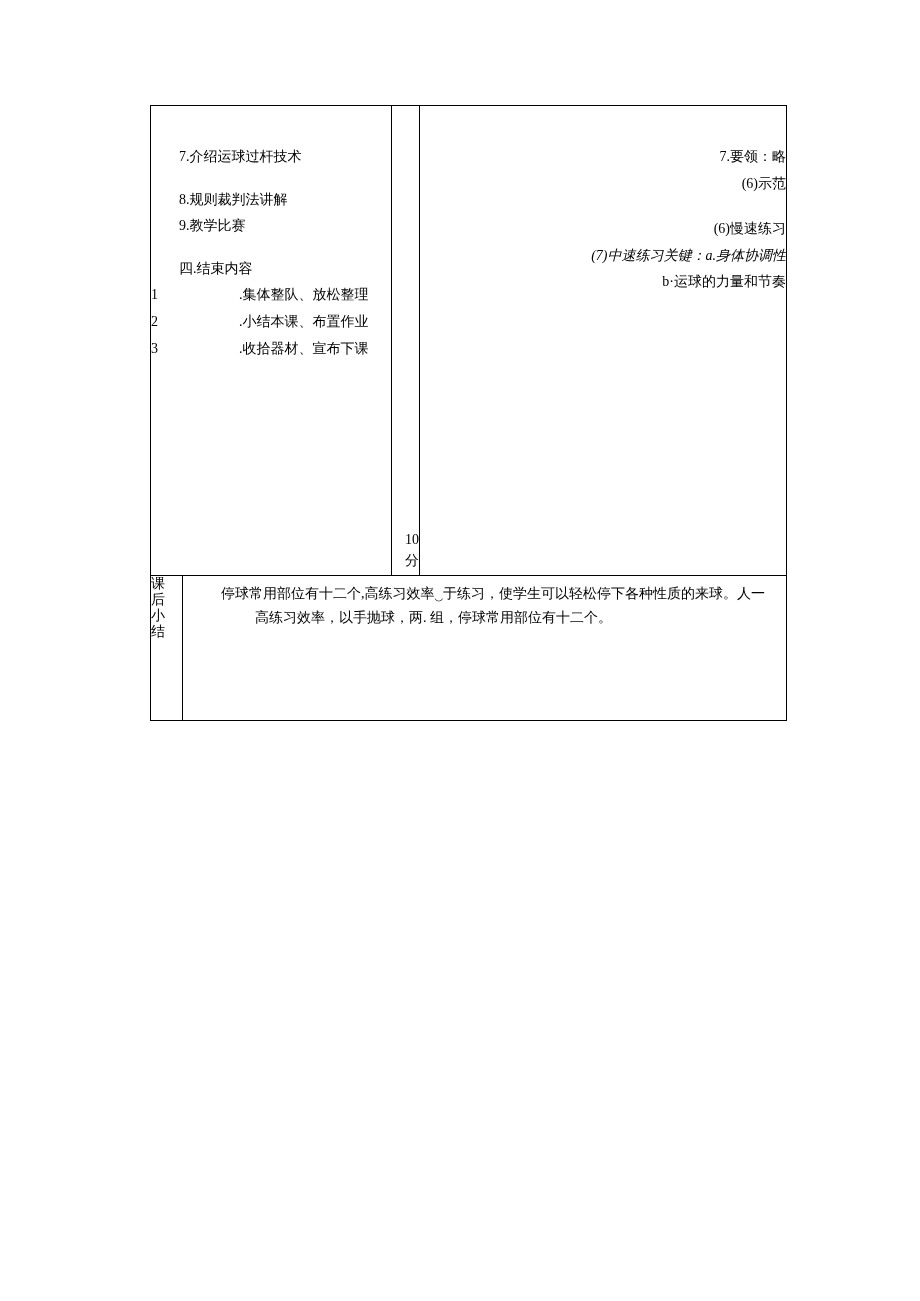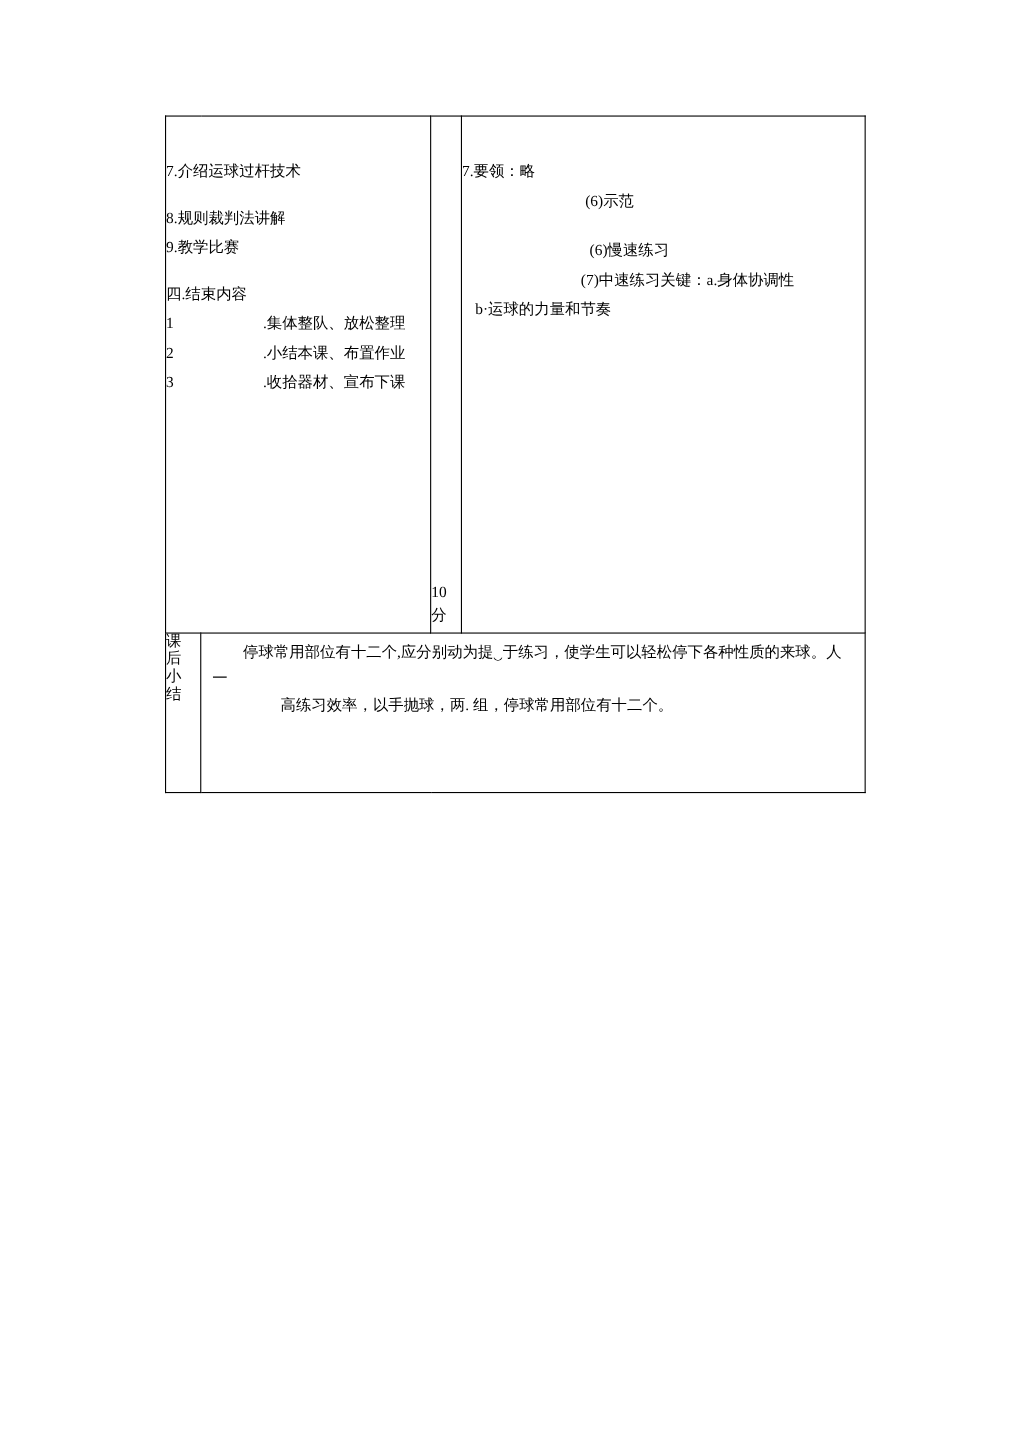--- a/index.html
+++ b/index.html
@@ -51,55 +51,58 @@
       line-height: 1.9;
     }
     .left-content .spacer-top {
       height: 38px;
     }
     .left-content p {
       margin: 0;
     }
     .left-content .num-item {
       padding-left: 0;
+      margin-left: 28px;
     }
     .left-content .gap {
       height: 16px;
     }
     .left-content .list-line {
       display: flex;
     }
     .left-content .list-num {
       width: 88px;
       display: inline-block;
     }
     .mid-content {
       position: absolute;
       bottom: 4px;
-      left: 0;
+      left: 13px;
       line-height: 1.5;
     }
     .right-content {
       line-height: 1.9;
+      text-align: right;
     }
     .right-content .spacer-top {
       height: 38px;
     }
     .right-content .indent-1 {
       padding-left: 0;
     }
     .right-content .indent-2 {
       padding-left: 112px;
     }
     .right-content .indent-3 {
       padding-left: 116px;
       margin-top: 19px;
     }
     .right-content .indent-4 {
       padding-left: 108px;
+      font-style: italic;
     }
     .right-content .indent-5 {
       padding-left: 12px;
       font-family: Liberation Serif, serif;
     }
     .row2 {
       height: 145px;
     }
     .label-cell {
       width: 32px;
@@ -174,20 +177,20 @@
           <p class="indent-5">b·运球的力量和节奏</p>
         </div>
       </td>
     </tr>
     <tr class="row2">
       <td class="label-cell">
         <span class="vertical-text">课后小结</span>
       </td>
       <td class="summary-cell" colspan="3">
         <div class="summary-text">
-          <div>停球常用部位有十二个,应分别动为提‿于练习，使学生可以轻松停下各种性质的来球。人一</div>
+          <div>停球常用部位有十二个,高练习效率‿于练习，使学生可以轻松停下各种性质的来球。人一</div>
           <div class="summary-line2">高练习效率，以手抛球，两.  组，停球常用部位有十二个。</div>
         </div>
       </td>
     </tr>
   </tbody>
     </table>
 </div>
 
 </body></html>

